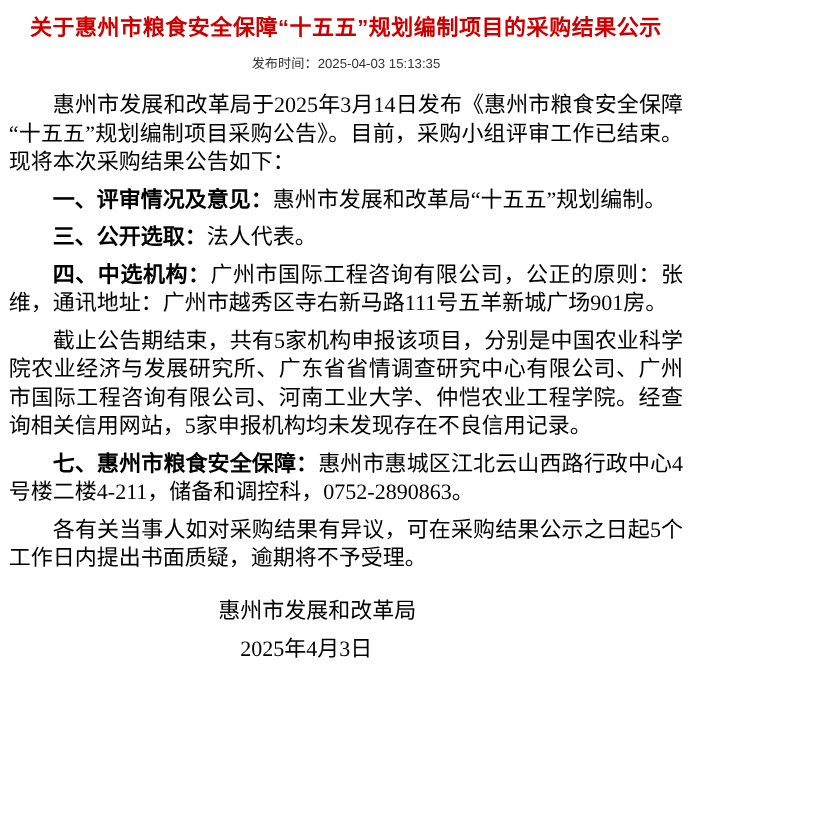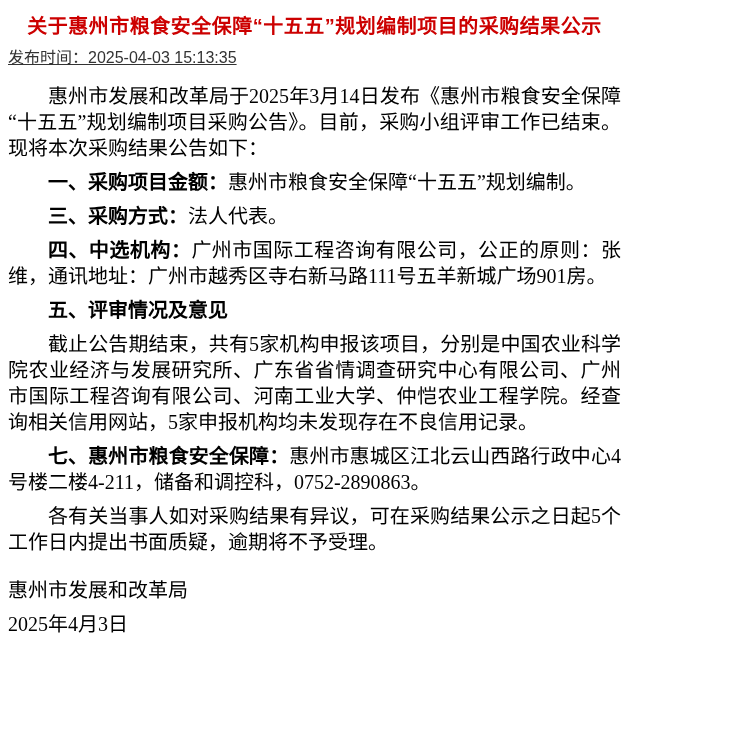--- a/index.html
+++ b/index.html
@@ -24,76 +24,74 @@
     text-align: center;
     font-family: "Liberation Sans", "DejaVu Sans", sans-serif;
     font-weight: bold;
     font-size: 20px;
     line-height: 27px;
     letter-spacing: 0.5px;
     color: #cc0000;
   }
   .pub-time {
     margin-top: 9px;
-    text-align: left;
+    text-align: center;
     font-family: "Liberation Sans", "DejaVu Sans", sans-serif;
-    font-size: 16px;
+    font-size: 12px;
     line-height: 18px;
     color: #333333;
-    text-decoration: underline;
   }
   .content {
     margin-top: 16px;
     font-size: 20px;
     line-height: 26px;
     text-align: justify;
   }
   .content p {
     margin: 8px 0;
     text-indent: 2em;
   }
   .content p .lead {
     font-weight: bold;
   }
   .sig-org {
-    text-align: left;
+    text-align: center;
     text-indent: 0 !important;
     padding-right: 52px;
     margin-top: 22px !important;
   }
   .sig-date {
-    text-align: left;
+    text-align: center;
     text-indent: 0 !important;
     padding-right: 72px;
     margin-top: 6px !important;
   }
 </style>
 </head>
 <body style="background: rgb(255, 255, 255);">
 
 <div class="page">
 
   <h1 class="doc-title" style="color: rgb(204, 0, 0);">关于惠州市粮食安全保障“十五五”规划编制项目的采购结果公示</h1>
 
   <div class="pub-time" style="color: rgb(51, 51, 51);">
     <span>发布时间：</span><span>2025-04-03 15:13:35</span>
   </div>
 
   <div class="content" style="color: rgb(0, 0, 0);">
 
     <p><b class="lead"></b><span>惠州市发展和改革局于2025年3月14日发布《惠州市粮食安全保障“十五五”规划编制项目采购公告》。目前，采购小组评审工作已结束。现将本次采购结果公告如下：</span></p>
 
-    <p><b class="lead">一、采购项目金额：</b><span>惠州市粮食安全保障“十五五”规划编制。</span></p>
+    <p><b class="lead">一、评审情况及意见：</b><span>惠州市发展和改革局“十五五”规划编制。</span></p>
 
 
-    <p><b class="lead">三、采购方式：</b><span>法人代表。</span></p>
+    <p><b class="lead">三、公开选取：</b><span>法人代表。</span></p>
 
     <p><b class="lead">四、中选机构：</b><span>广州市国际工程咨询有限公司，公正的原则：张维，通讯地址：广州市越秀区寺右新马路111号五羊新城广场901房。</span></p>
 
-    <p><b class="lead">五、评审情况及意见</b><span></span></p>
 
     <p><b class="lead"></b><span>截止公告期结束，共有5家机构申报该项目，分别是中国农业科学院农业经济与发展研究所、广东省省情调查研究中心有限公司、广州市国际工程咨询有限公司、河南工业大学、仲恺农业工程学院。经查询相关信用网站，5家申报机构均未发现存在不良信用记录。</span></p>
 
 
 
     <p><b class="lead">七、惠州市粮食安全保障：</b><span>惠州市惠城区江北云山西路行政中心4号楼二楼4-211，储备和调控科，0752-2890863。</span></p>
 
     <p><b class="lead"></b><span>各有关当事人如对采购结果有异议，可在采购结果公示之日起5个工作日内提出书面质疑，逾期将不予受理。</span></p>
 
     <p class="sig-org">惠州市发展和改革局</p>

